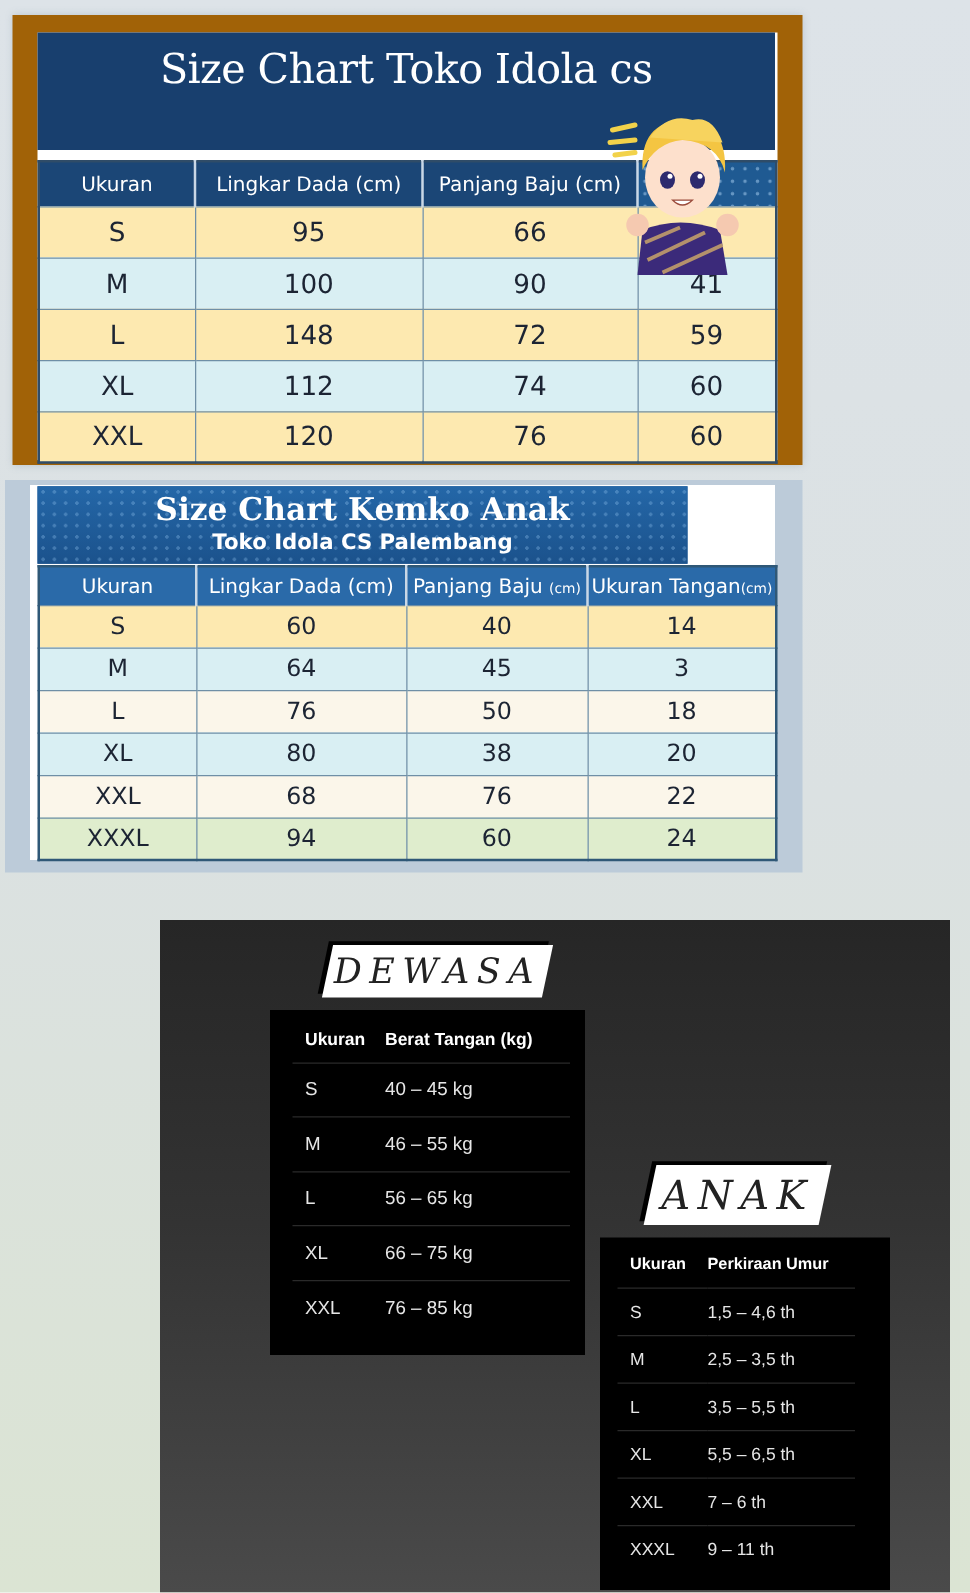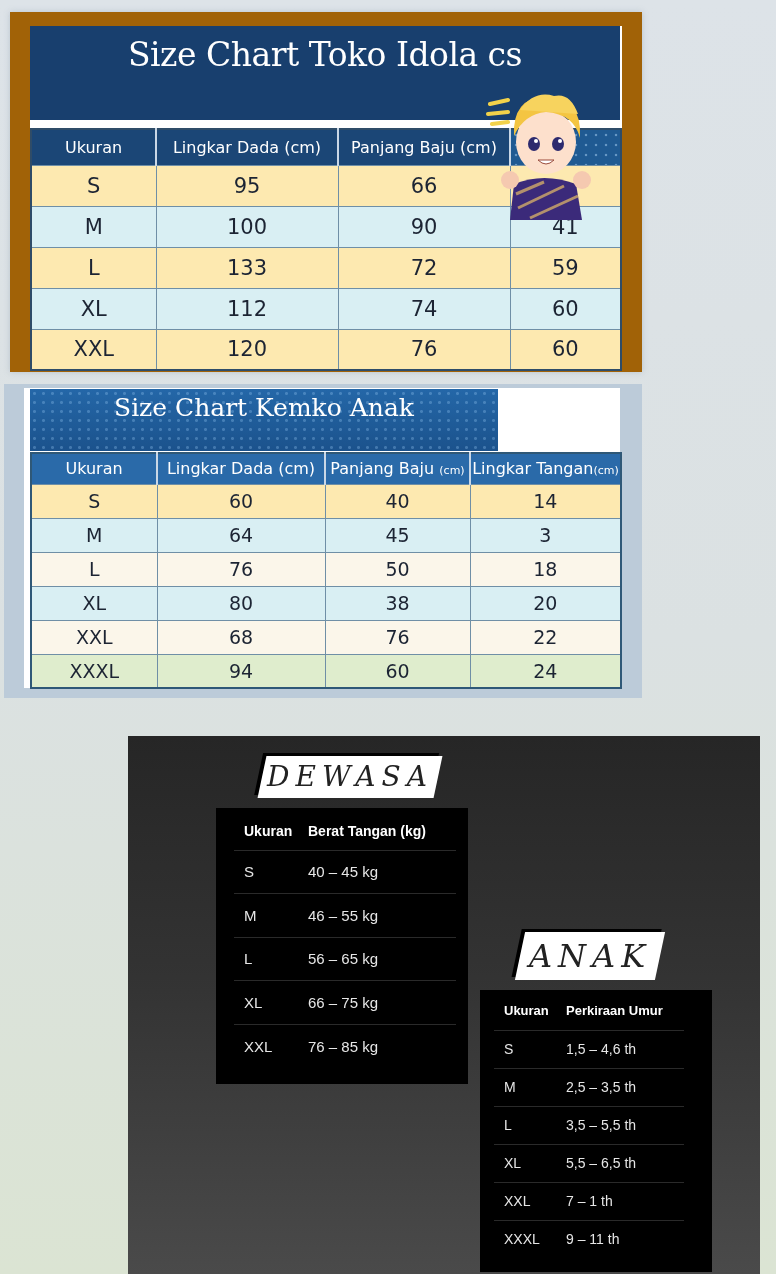--- a/index.html
+++ b/index.html
@@ -56,25 +56,25 @@
 
   
   .card2 {
     position: absolute; left: 4px; top: 384px; width: 638px; height: 314px;
     background: #bccbd9;
   }
   .card2 .inner {
     position: absolute; left: 20px; top: 4px; width: 596px; height: 300px; background: #ffffff;
   }
   .card2 .title-box {
-    position: absolute; left: 26px; top: 5px; width: 468px; height: 62px;
+    position: absolute; left: 26px; top: 5px; width: 520px; height: 62px;
     background: #1f5b98;
     background-image: radial-gradient(circle, rgba(140,190,235,0.35) 1.3px, transparent 1.6px), linear-gradient(180deg,#2467a8,#1b528c);
     background-size: 9px 9px, 100% 100%;
-    color: #ffffff; text-align: center;
+    color: #ffffff; text-align: center; font-weight: bold;
   }
   .card2 .title-box .t { font-family: "DejaVu Serif", serif; font-size: 25px; line-height: 30px; padding-top: 4px; display: block; }
   .card2 .title-box .s { font-size: 17px; line-height: 22px; display: block; }
   .t2 { left: 26px; top: 68px; width: 590px; border: 2px solid #2f5877; }
   .t2 th { height: 31px; font-size: 16px; background: #2a6aa9; }
   .t2 th small { font-size: 11px; }
   .t2 td { height: 34px; font-size: 19px; }
   .row-cream td { background: #fbf6ea; }
   .row-green td { background: #dfedcd; }
 
@@ -142,21 +142,21 @@
         <td></td>
       </tr>
       <tr class="row-cyan">
         <td>M</td>
         <td>100</td>
         <td>90</td>
         <td>41</td>
       </tr>
       <tr class="row-yellow">
         <td>L</td>
-        <td>133</td>
+        <td>148</td>
         <td>72</td>
         <td>59</td>
       </tr>
       <tr class="row-cyan">
         <td>XL</td>
         <td>112</td>
         <td>74</td>
         <td>60</td>
       </tr>
       <tr class="row-yellow">
@@ -197,35 +197,36 @@
     <circle cx="76" cy="57" r="2" fill="#fff"></circle>
 
     <path d="M54 76 Q62 84 70 76 Z" fill="#ffffff" stroke="#9a4a3a" stroke-width="1"></path>
   </svg>
 </section>
 
 <section class="card2">
   <div class="inner"></div>
   <div class="title-box">
     <span class="t">Size Chart Kemko Anak</span>
+    <span class="s">Toko Idola CS Palembang</span>
   </div>
 
   <table class="chart t2">
     <colgroup>
         <col style="width:126px">
         <col style="width:168px">
         <col style="width:145px">
         <col style="width:151px">
       </colgroup>
     <thead>
       <tr>
         <th>Ukuran</th>
         <th>Lingkar Dada (cm)</th>
         <th><span>Panjang Baju </span><small>(cm)</small></th>
-        <th><span>Lingkar Tangan</span><small>(cm)</small></th>
+        <th><span>Ukuran Tangan</span><small>(cm)</small></th>
       </tr>
     </thead>
     <tbody>
       <tr class="row-yellow">
         <td>S</td>
         <td>60</td>
         <td>40</td>
         <td>14</td>
       </tr>
       <tr class="row-cyan">
@@ -318,21 +319,21 @@
       <tr class="data">
         <td class="c1">L</td>
         <td>3,5 – 5,5 th</td>
       </tr>
       <tr class="data">
         <td class="c1">XL</td>
         <td>5,5 – 6,5 th</td>
       </tr>
       <tr class="data">
         <td class="c1">XXL</td>
-        <td>7 – 1 th</td>
+        <td>7 – 6 th</td>
       </tr>
       <tr class="data">
         <td class="c1">XXXL</td>
         <td>9 – 11 th</td>
       </tr>
     </tbody>
       </table>
   </div>
 </section>
 

